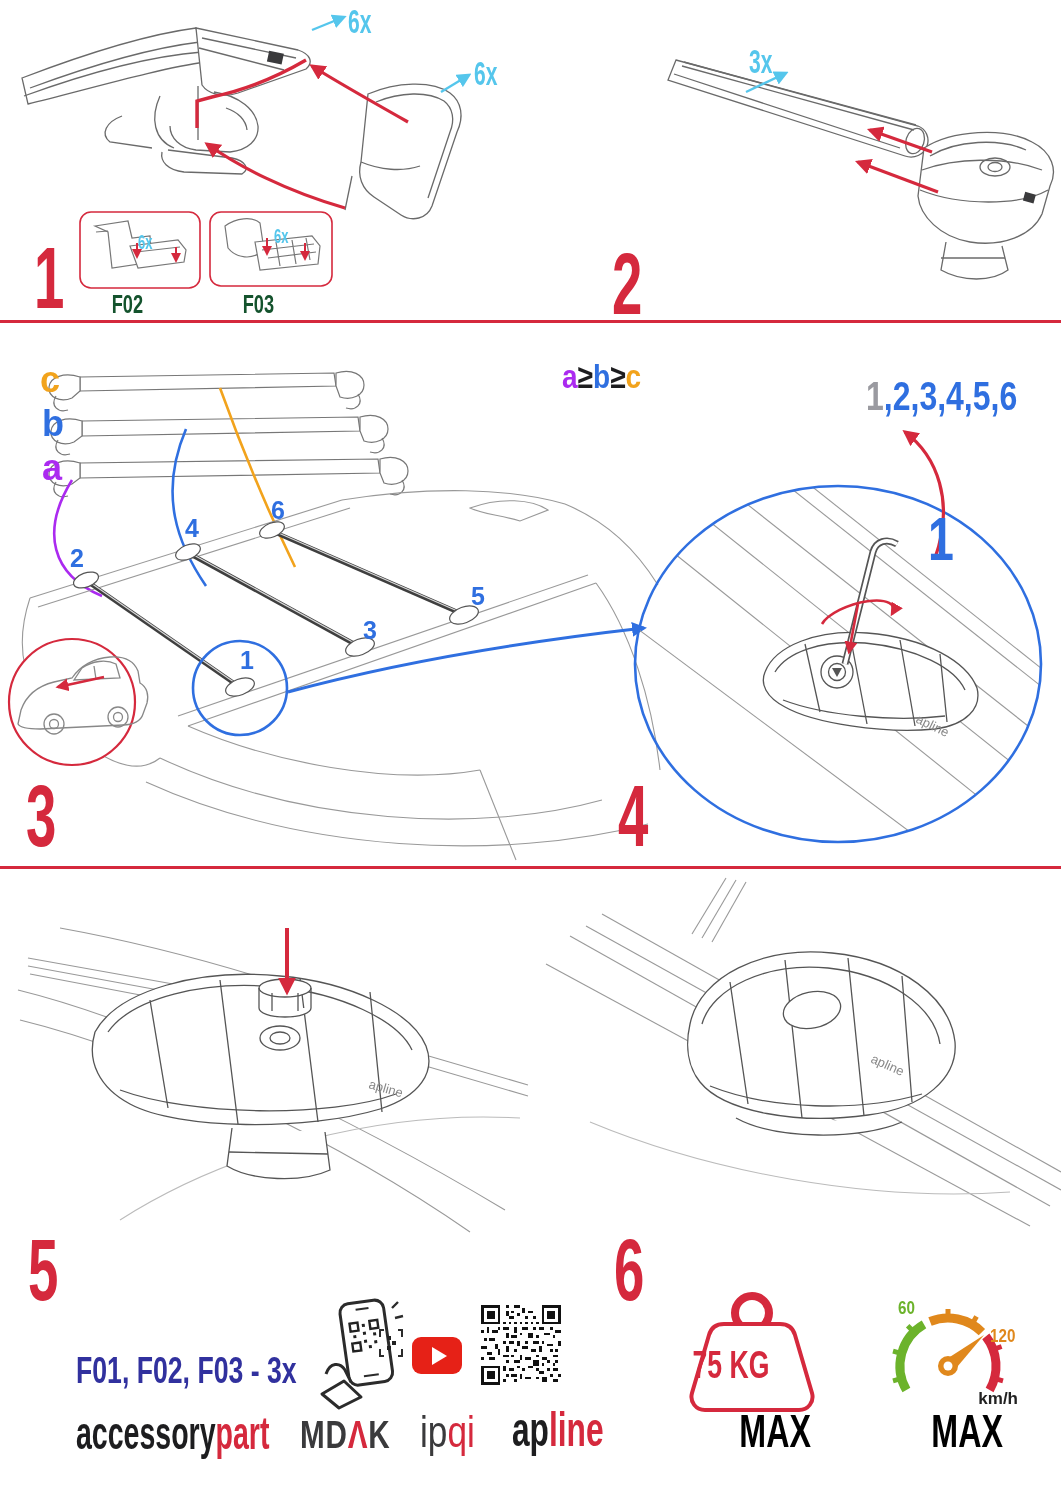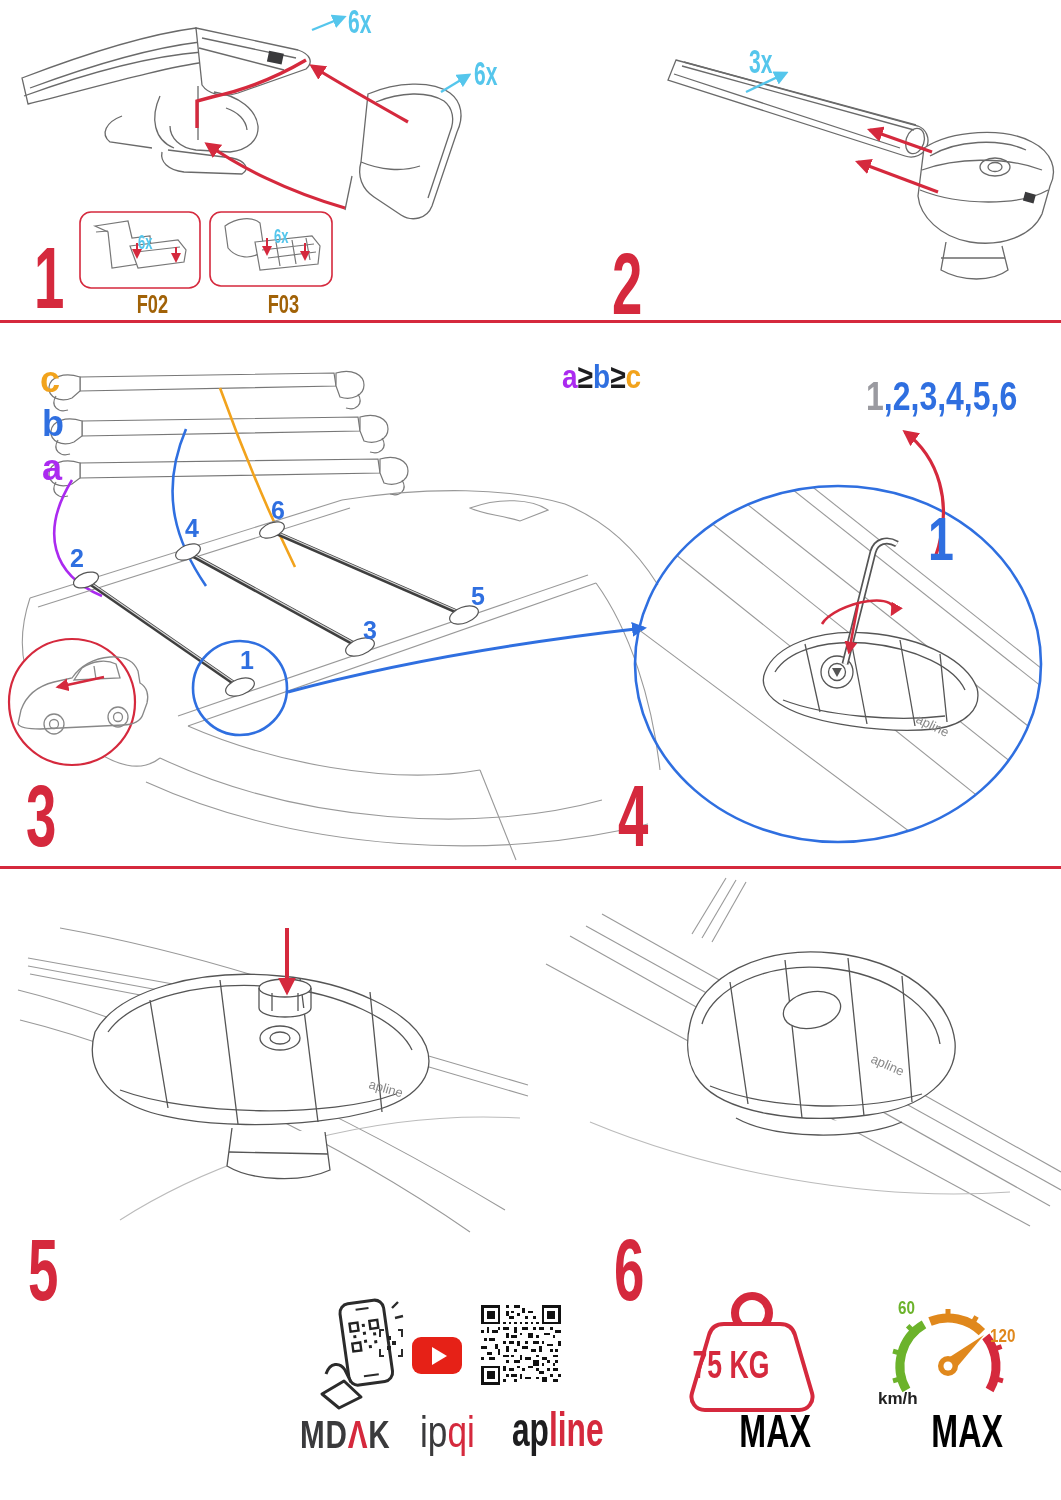--- a/index.html
+++ b/index.html
@@ -4,35 +4,35 @@
 <style>
   html,body{margin:0;padding:0;background:#fff;}
   #page{position:relative;width:1061px;height:1500px;background:#fff;overflow:hidden;
         font-family:"Liberation Sans",sans-serif;}
   .abs{position:absolute;line-height:1;white-space:nowrap;}
   .cond{display:inline-block;transform:scaleX(.62);transform-origin:0 0;font-weight:700;}
   .condC{display:inline-block;transform:scaleX(.7);transform-origin:50% 0;font-weight:700;}
   .stepnum{font-size:88px;color:#d5293d;}
   .qty{font-size:34px;color:#55c6ec;}
   .qtysm{font-size:21px;color:#55c6ec;}
-  .fcode{font-size:26px;color:#a16207;text-align:right;}
+  .fcode{font-size:26px;color:#14532d;text-align:left;}
   .posnum{font-size:25px;font-weight:700;color:#2f6fe0;}
   .barlabel{font-size:36px;font-weight:700;}
   .divider{position:absolute;left:0;width:1061px;height:3px;background:#d5293d;}
   .seq{font-size:40px;font-weight:700;transform:scaleX(.8);transform-origin:0 0;}
   .seq .g1{color:#9a9aa0;} .seq .rest{color:#2f6fe0;}
   .rule{font-size:33px;font-weight:700;transform:scaleX(.85);transform-origin:0 0;}
   .callout1{font-size:62px;font-weight:700;color:#2f6fe0;transform:scaleX(.75);transform-origin:0 0;}
   .parts{font-size:37px;color:#31319e;}
   .brandrow{font-weight:700;}
   .dark{color:#3a3a3c;} .red{color:#d5293d;} .blk{color:#1d1d1f;}
   .maxlbl{font-size:46px;color:#000000;text-align:right;}
   .kg{font-size:38px;color:#d5293d;}
   .speedlbl{font-size:19px;font-weight:700;}
-  .kmh{font-size:17px;color:#222;text-align:left;font-weight:700;}
+  .kmh{font-size:17px;color:#222;text-align:right;font-weight:700;}
   .yt{position:absolute;left:412px;top:1337px;width:50px;height:37px;background:#e62117;
       border-radius:9px;display:flex;align-items:center;justify-content:center;}
   .yt i{display:block;width:0;height:0;border-left:15px solid #fff;border-top:9px solid transparent;
       border-bottom:9px solid transparent;margin-left:4px;}
   svg{position:absolute;overflow:visible;}
   svg text{font-family:"Liberation Sans",sans-serif;}
 </style>
 </head>
 <body>
 
@@ -350,20 +350,21 @@
       <path d="M172,152 C182,116 236,90 298,96 C358,102 404,134 410,172"></path>
       <path d="M180,214 C240,238 330,240 392,222"></path>
       <path d="M200,110 L218,232 M255,88 L272,246 M318,86 L334,244 M372,104 L382,230"></path>
       <ellipse cx="282" cy="138" rx="29" ry="18" transform="rotate(-12 282 138)"></ellipse>
       <path d="M206,246 C246,268 330,268 372,250"></path>
     </g>
     <text x="340" y="190" font-size="13" fill="#888" transform="rotate(24 340 190)">apline</text>
   </svg>
   <div class="abs" style="left:614px;top:1226px"><span class="cond stepnum">6</span></div>
 
+  <div class="abs parts" style="left:76px;top:1352px"><span class="cond" style="transform:scaleX(.72)">F01, F02, F03 - 3x</span></div>
 
   <svg style="left:318px;top:1296px" width="84" height="112" viewBox="0 0 84 112">
     <g transform="rotate(-8 46 52)" stroke="#2b2b2b" stroke-width="3" fill="#fff">
       <rect x="27" y="6" width="44" height="82" rx="9"></rect>
       <line x1="43" y1="13" x2="56" y2="13" stroke-width="2"></line>
       <line x1="42" y1="80" x2="57" y2="80" stroke-width="2"></line>
     </g>
     <g fill="#222" transform="rotate(-8 46 52)">
       <path d="M35,26h8v8h-8z M55,26h8v8h-8z M35,46h8v8h-8z" fill="none" stroke="#222" stroke-width="2.4"></path>
       <path d="M47,28h3v3h-3z M47,36h3v3h-3z M37,38h3v3h-3z M57,38h3v3h-3z M47,44h3v3h-3z M51,50h3v3h-3z M57,46h3v3h-3z"></path>
@@ -404,20 +405,23 @@
                M8,18h2v1h-2z M11,18h1v1h-1z M14,18h1v2h-1z M16,19h2v1h-2z M20,18h1v1h-1z M22,19h2v1h-2z M26,18h2v1h-2z
                M9,20h1v1h-1z M12,20h2v1h-2z M19,20h1v2h-1z M24,20h1v1h-1z M27,20h1v1h-1z
                M20,21h1v1h-1z M22,21h1v1h-1z M26,21h1v1h-1z
                M8,22h1v2h-1z M10,23h2v1h-2z M13,22h1v1h-1z M15,23h1v1h-1z M17,22h2v1h-2z
                M9,25h1v1h-1z M11,25h2v1h-2z M14,25h1v2h-1z M16,26h2v1h-2z M12,27h1v1h-1z M8,27h1v1h-1z
                M20,23h1v1h-1z M24,23h1v1h-1z M26,23h2v1h-2z M21,24h2v1h-2z M25,25h1v1h-1z M20,26h1v1h-1z M22,26h2v2h-2z M26,27h2v1h-2z M28,25h1v1h-1z"></path>
       <rect x="20" y="20" width="1" height="1"></rect>
     </g>
   </svg>
 
+  <div class="abs brandrow" style="left:76px;top:1410px;font-size:46px">
+    <span class="cond" style="transform:scaleX(.62)"><span class="blk">accessory</span><span class="red">part</span></span>
+  </div>
   <div class="abs brandrow" style="left:300px;top:1416px;font-size:38px;letter-spacing:1px">
     <span class="cond" style="transform:scaleX(.78)"><span class="dark">MD</span><span class="red">Λ</span><span class="dark">K</span></span>
   </div>
   <div class="abs" style="left:420px;top:1410px;font-size:44px;font-weight:400">
     <span class="cond" style="transform:scaleX(.8);font-weight:400"><span class="dark">ip</span><span class="red">qi</span></span>
   </div>
   <div class="abs brandrow" style="left:512px;top:1406px;font-size:48px">
     <span class="cond" style="transform:scaleX(.66)"><span class="blk">ap</span><span class="red">line</span></span>
   </div>
 

